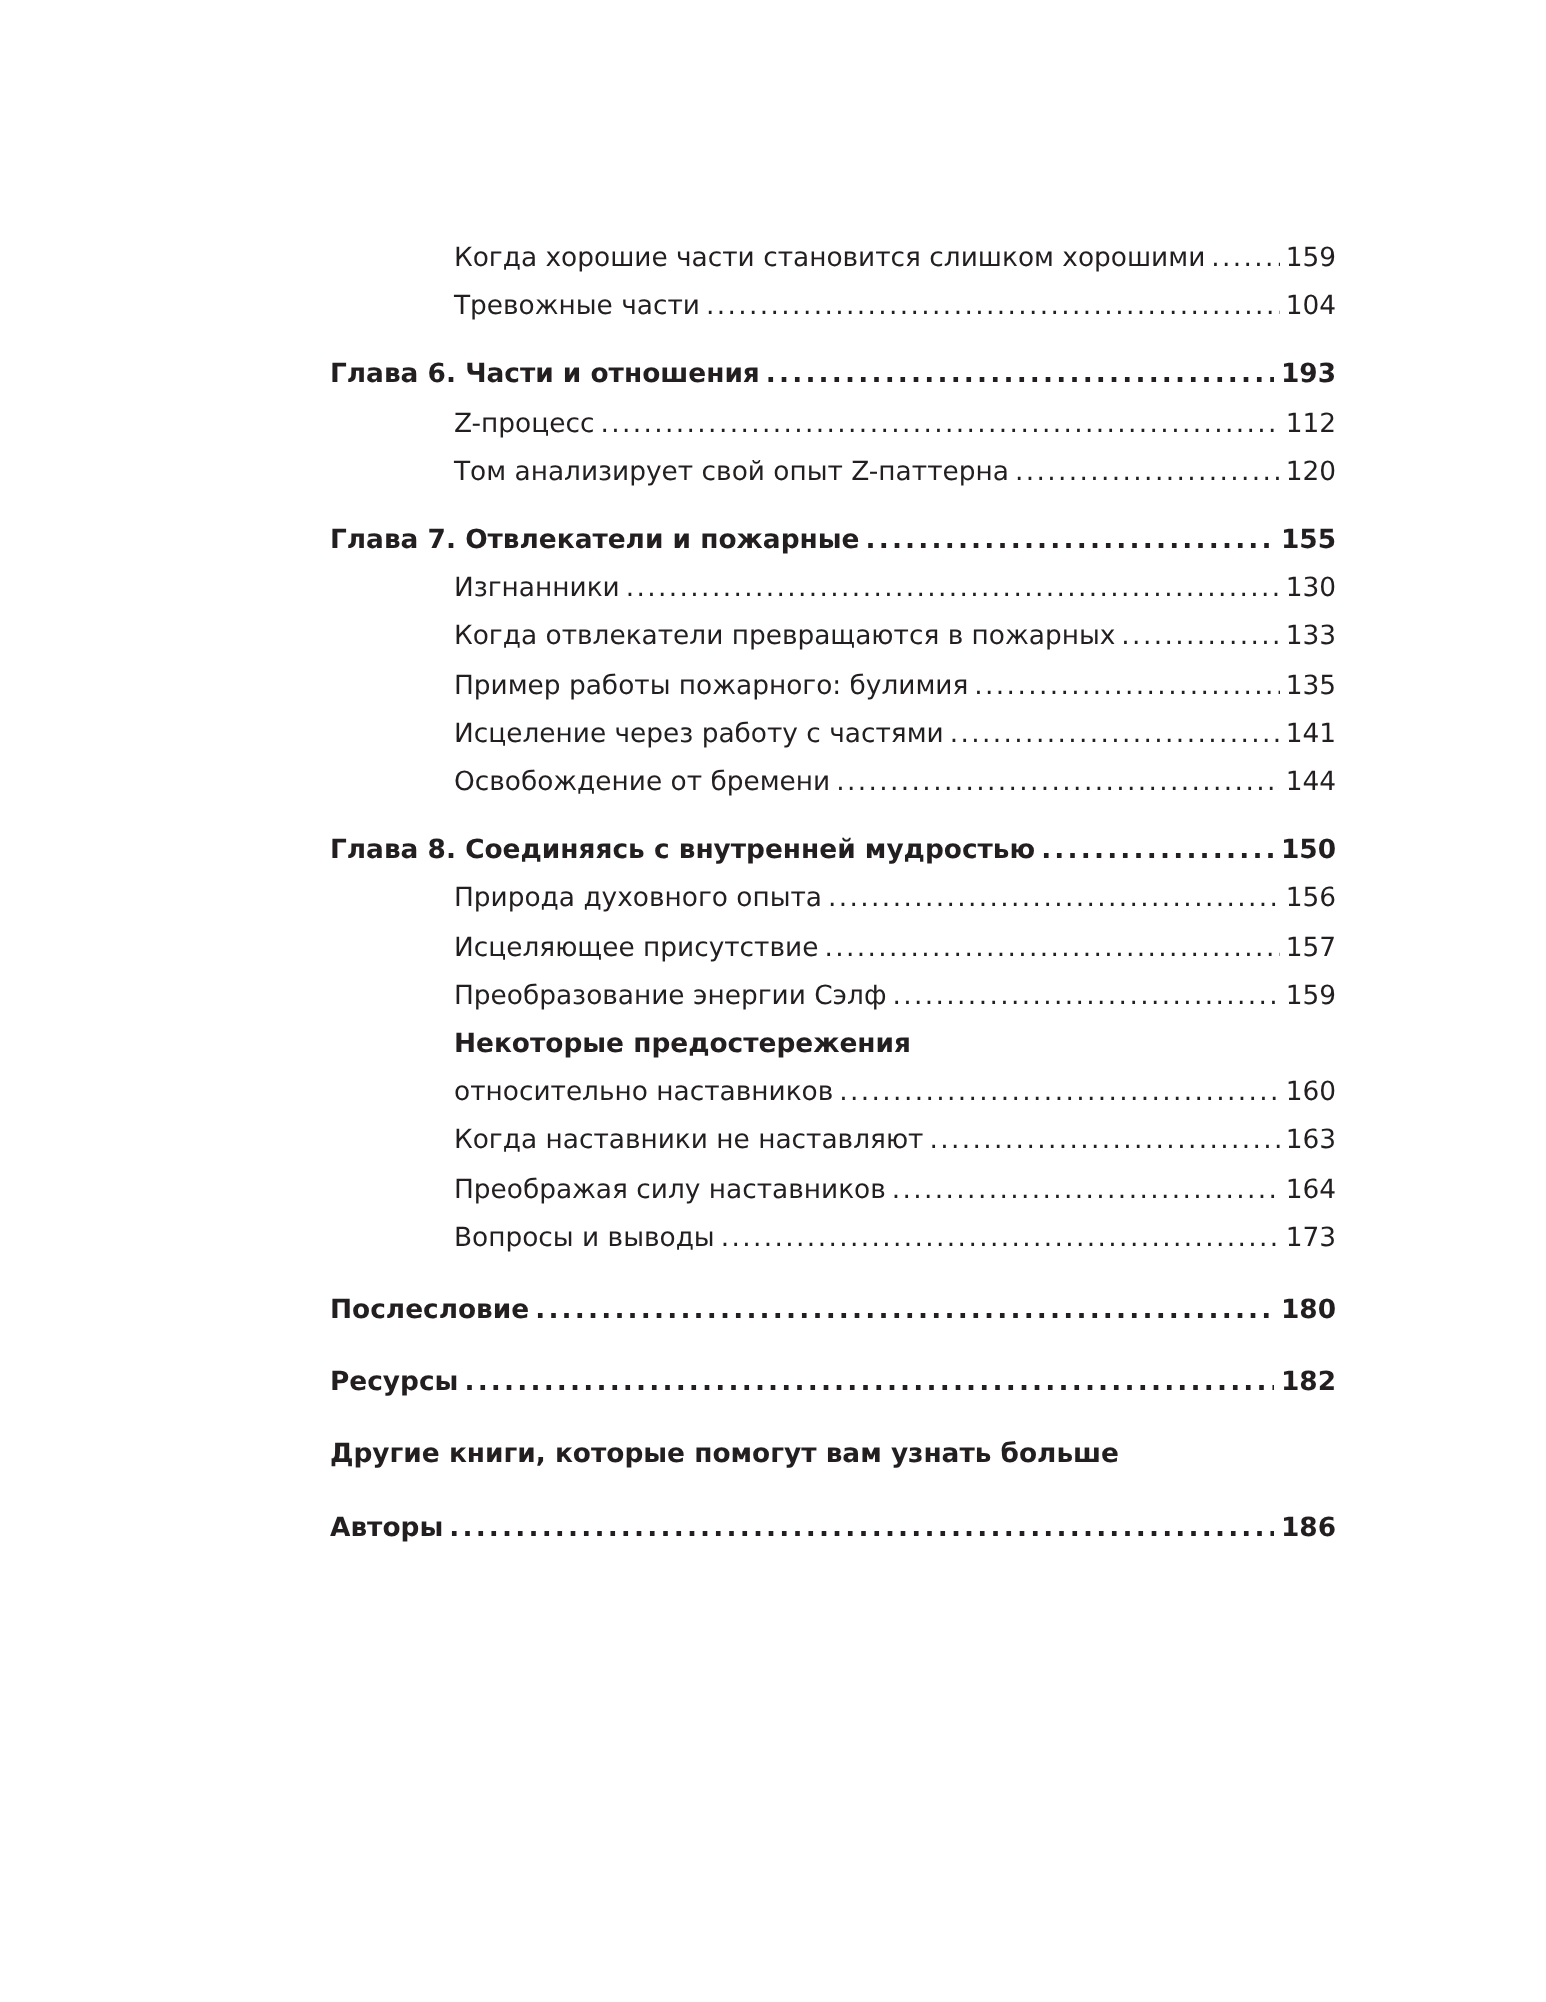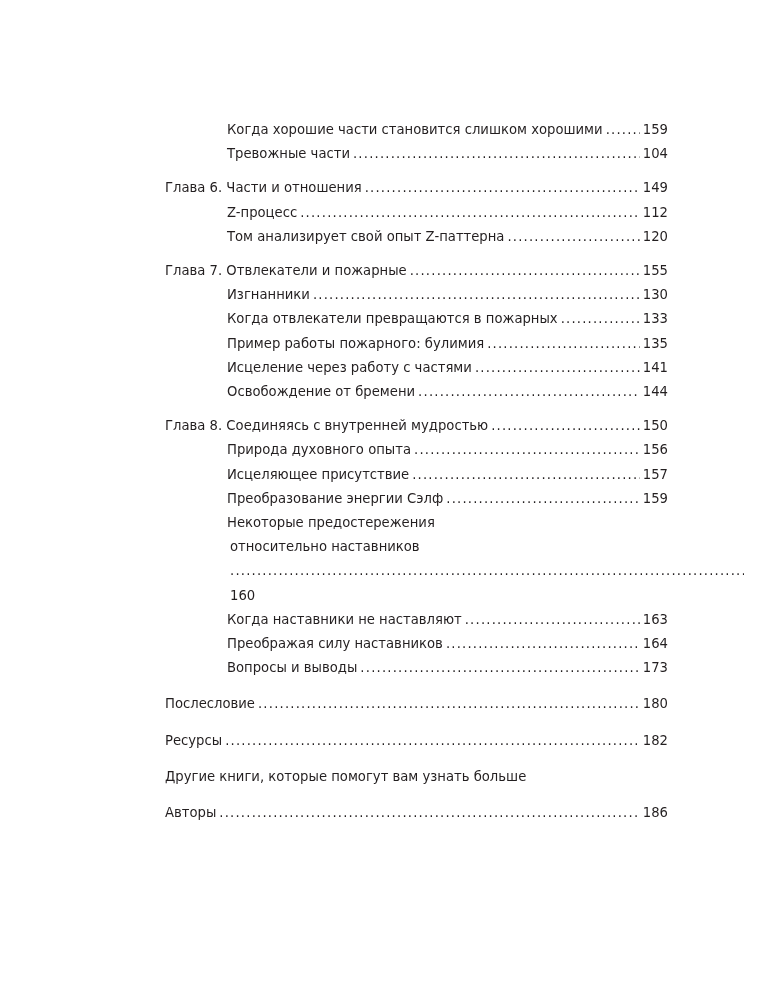--- a/index.html
+++ b/index.html
@@ -1,21 +1,21 @@
 <!DOCTYPE html>
 <html><head>
 <meta charset="utf-8">
 <style>
   html, body { margin: 0; padding: 0; background: #ffffff; }
   body { width: 773px; height: 1001px; position: relative; overflow: hidden;
          font-family: "DejaVu Sans", "Liberation Sans", sans-serif; color: #231f20; }
   .toc { position: absolute; left: 165px; top: 118px; width: 503px; }
   .row { display: flex; align-items: baseline; font-size: 13.2px; line-height: 24.2px; white-space: nowrap; }
   .row.sub { padding-left: 62px; }
-  .row.chapter { font-weight: normal; }
+  .row.chapter { font-weight: bold; }
   .row.gap { margin-top: 10px; }
   .row.big-gap { margin-top: 12px; align-items: center; }
   .title { flex: 0 0 auto; }
   .leader { flex: 1 1 auto; overflow: hidden; margin: 0 3px; letter-spacing: 2.4px; }
   .leader::before { content: ". . . . . . . . . . . . . . . . . . . . . . . . . . . . . . . . . . . . . . . . . . . . . . . . . . . . . . . . . . . . . . . . . . . . . . . . . . . . . . . . . . . . . . . . . . . . . . . ."; letter-spacing: -1.5px; }
   .page { flex: 0 0 auto; text-align: right; }
 </style>
 </head>
 <body>
 
@@ -28,21 +28,21 @@
   </div>
   <div class="row sub">
     <span class="title">Тревожные части</span>
     <span class="leader"></span>
     <span class="page">104</span>
   </div>
 
   <div class="row chapter gap">
     <span class="title">Глава 6. Части и отношения</span>
     <span class="leader"></span>
-    <span class="page">149</span>
+    <span class="page">193</span>
   </div>
   <div class="row sub">
     <span class="title">Z-процесс</span>
     <span class="leader"></span>
     <span class="page">112</span>
   </div>
   <div class="row sub">
     <span class="title">Том анализирует свой опыт Z-паттерна</span>
     <span class="leader"></span>
     <span class="page">120</span>
@@ -93,24 +93,24 @@
     <span class="title">Исцеляющее присутствие</span>
     <span class="leader"></span>
     <span class="page">157</span>
   </div>
   <div class="row sub">
     <span class="title">Преобразование энергии Сэлф</span>
     <span class="leader"></span>
     <span class="page">159</span>
   </div>
   <div class="sub-multi" style="padding-left:62px;">
-    <div class="row" style="padding-left:0;">
+    <div class="row" style="padding-left:0;font-weight:bold;">
       <span class="title">Некоторые предостережения</span>
     </div>
-    <div class="row" style="padding-left:0;flex-direction:column;">
+    <div class="row" style="padding-left:0;">
       <span class="title">относительно наставников</span>
       <span class="leader"></span>
       <span class="page">160</span>
     </div>
   </div>
   <div class="row sub">
     <span class="title">Когда наставники не наставляют</span>
     <span class="leader"></span>
     <span class="page">163</span>
   </div>

